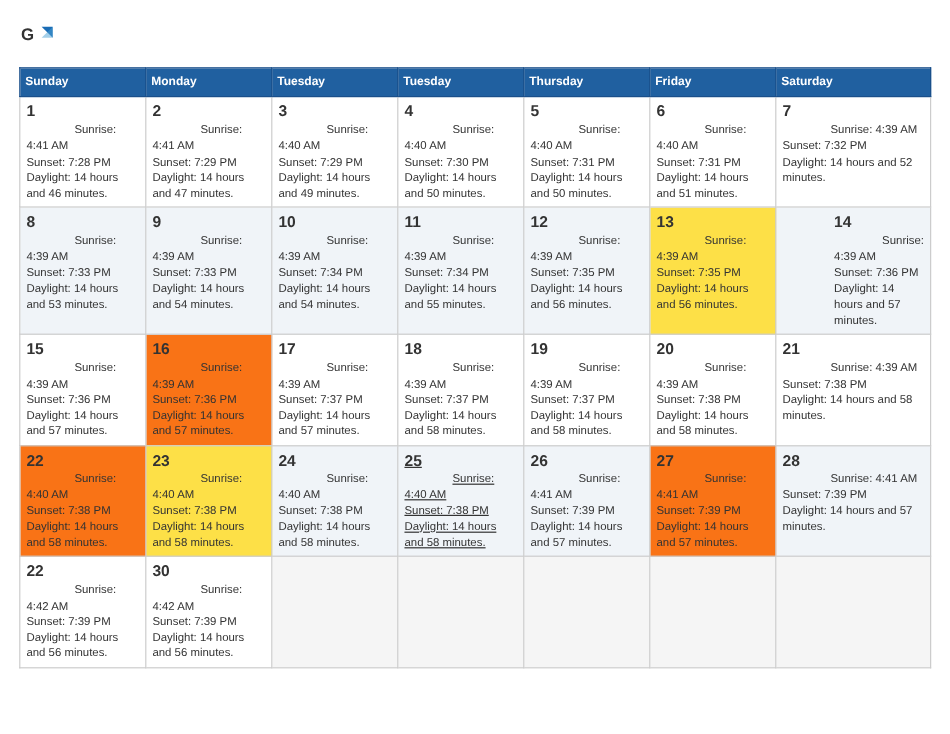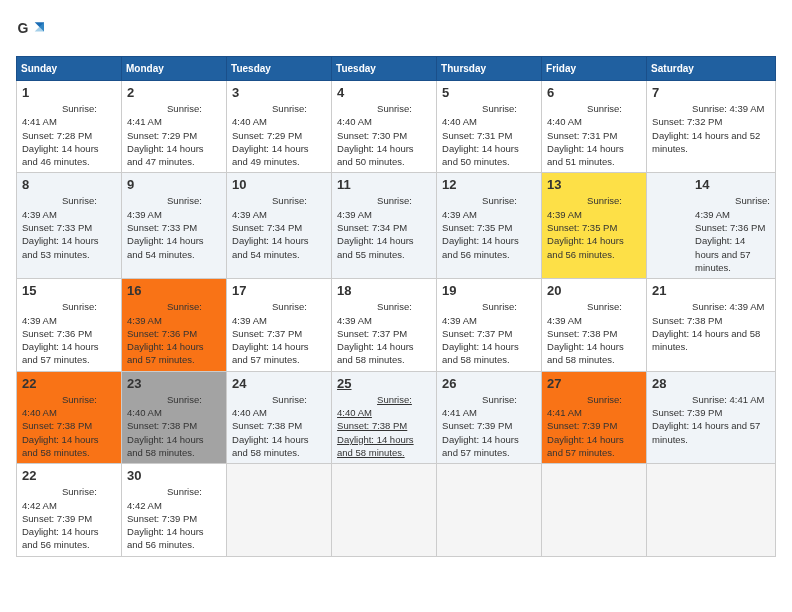--- a/index.html
+++ b/index.html
@@ -208,21 +208,21 @@
         <td style="background: rgb(255, 255, 255); border-radius: 27px;">
         <span class="day-num">21</span>
         <span class="day-info">Sunrise: 4:39 AM<br>Sunset: 7:38 PM<br>Daylight: 14 hours and 58 minutes.</span>
       </td>
       </tr>
       <tr>
         <td style="background: #f97316;">
         <span class="day-num">22</span>
         <span class="day-info">Sunrise: 4:40 AM<br>Sunset: 7:38 PM<br>Daylight: 14 hours and 58 minutes.</span>
       </td>
-        <td style="background: #a3a3a3;">
+        <td style="background: #fde047;">
         <span class="day-num">23</span>
         <span class="day-info">Sunrise: 4:40 AM<br>Sunset: 7:38 PM<br>Daylight: 14 hours and 58 minutes.</span>
       </td>
         <td style="background: rgb(240, 244, 248);">
         <span class="day-num">24</span>
         <span class="day-info">Sunrise: 4:40 AM<br>Sunset: 7:38 PM<br>Daylight: 14 hours and 58 minutes.</span>
       </td>
         <td style="background: rgb(240, 244, 248); text-decoration: underline;">
         <span class="day-num">25</span>
         <span class="day-info">Sunrise: 4:40 AM<br>Sunset: 7:38 PM<br>Daylight: 14 hours and 58 minutes.</span>

